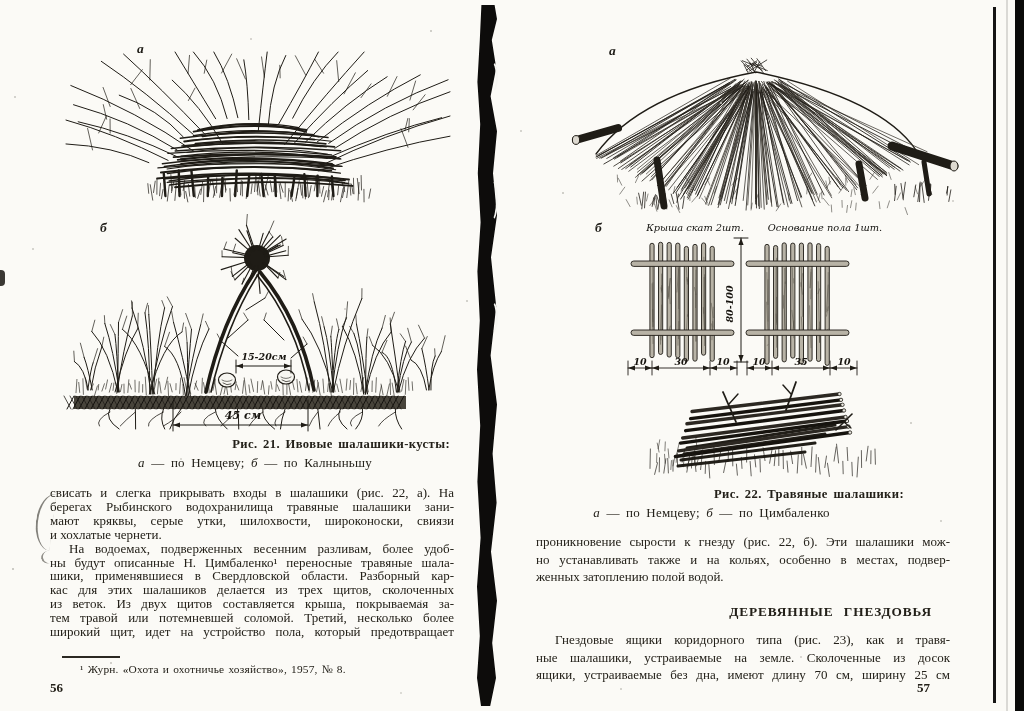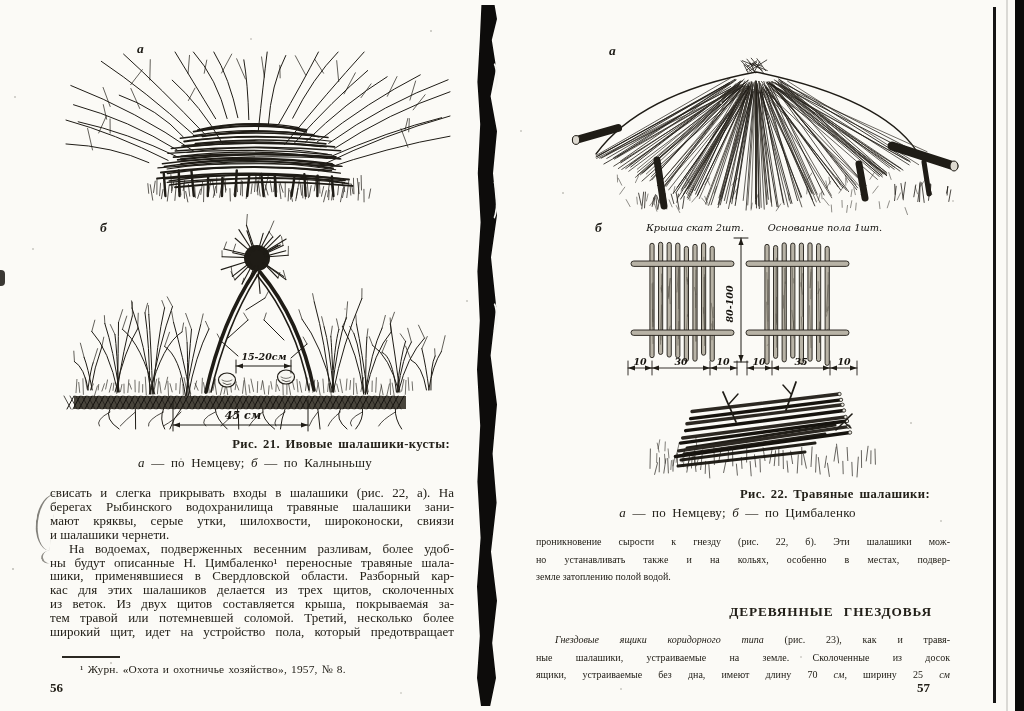--- a/index.html
+++ b/index.html
@@ -4,25 +4,25 @@
 <style>
   html,body{margin:0;padding:0;background:#e8e8e6;}
   .sheet{position:relative;width:1024px;height:711px;background:#fbfaf6;overflow:hidden;
          font-family:"Liberation Serif","DejaVu Serif",serif;color:#232019;}
   .figlabel{position:absolute;font-style:italic;font-size:13.5px;font-weight:bold;color:#1f1d18;}
   .caption{position:absolute;text-align:center;}
   .cap1{font-weight:bold;font-size:12.6px;letter-spacing:.4px;word-spacing:2px;text-align:right;}
   .cap2{font-size:13px;margin-top:3px;word-spacing:3px;letter-spacing:.2px;}
   .body-block{position:absolute;font-size:13px;}
   .lp{line-height:13.9px;}
-  .rp{line-height:17.5px;font-size:10px;}
+  .rp{line-height:17.5px;font-size:13px;}
   .tline{text-align:justify;text-align-last:justify;}
   .tline.end{text-align-last:left;}
   .ind{text-indent:19px;}
-  .it{font-style:italic;}
+  .it{}
   .heading{position:absolute;font-weight:bold;font-size:13.3px;letter-spacing:.9px;word-spacing:6px;text-align:right;}
   .footrule{position:absolute;left:62px;top:656px;width:58px;height:2px;background:#2b2822;}
   .footnote{position:absolute;left:80px;top:663px;font-size:11.4px;letter-spacing:.2px;word-spacing:1px;}
   .pagenum{position:absolute;font-size:13px;font-weight:bold;}
   svg.fig{position:absolute;overflow:visible;}
   .dim{font:italic bold 9.5px "DejaVu Serif",serif;fill:#181510;}
   .dimbig{font:italic bold 11px "DejaVu Serif",serif;fill:#181510;}
   .figtitle{font:italic 9.8px "DejaVu Serif",serif;fill:#11100d;}
   
   .gutter{position:absolute;left:477px;top:5px;width:20px;height:701px;background:#0d0c0b;
@@ -648,21 +648,21 @@
 
     <div class="caption" style="left:60px;top:437px;width:390px">
       <div class="cap1">Рис. 21. Ивовые шалашики-кусты:</div>
       <div class="cap2"><i>а</i><span> — по Немцеву; </span><i>б</i><span> — по Калныньшу</span></div>
     </div>
 
     <div class="body-block lp" style="left:50px;top:486px;width:404px">
       <div class="tline">свисать и слегка прикрывать входы в шалашики (рис. 22, а). На</div>
       <div class="tline">берегах Рыбинского водохранилища травяные шалашики зани-</div>
       <div class="tline">мают кряквы, серые утки, шилохвости, широконоски, свиязи</div>
-      <div class="tline end">и шалашики чернети.</div>
+      <div class="tline end">и хохлатые чернети.</div>
       <div class="tline ind">На водоемах, подверженных весенним разливам, более удоб-</div>
       <div class="tline">ны будут описанные Н. Цимбаленко¹ переносные травяные шала-</div>
       <div class="tline">шики, применявшиеся в Свердловской области. Разборный кар-</div>
       <div class="tline">кас для этих шалашиков делается из трех щитов, сколоченных</div>
       <div class="tline">из веток. Из двух щитов составляется крыша, покрываемая за-</div>
       <div class="tline">тем травой или потемневшей соломой. Третий, несколько более</div>
       <div class="tline">широкий щит, идет на устройство пола, который предотвращает</div>
     </div>
 
     <div class="footrule"></div>
@@ -1172,29 +1172,29 @@
           <line x1="19.070667837979272" y1="80.09239670820534" x2="17.2184549132362" y2="71.09239670820534" stroke="#1f1c16" stroke-width="0.7" stroke-linecap="round" opacity="0.8"></line>
           <line x1="25.156037132721394" y1="91.2581432950683" x2="24.52257383381948" y2="82.2581432950683" stroke="#1f1c16" stroke-width="0.7" stroke-linecap="round" opacity="0.8"></line>
           <line x1="18.144616379169747" y1="76.73870008531958" x2="19.778709430247545" y2="67.73870008531958" stroke="#1f1c16" stroke-width="0.7" stroke-linecap="round" opacity="0.8"></line>
           <line x1="56.245666223578155" y1="94.06756367487833" x2="58.7771458667703" y2="85.06756367487833" stroke="#1f1c16" stroke-width="0.7" stroke-linecap="round" opacity="0.8"></line>
           <line x1="33.00081838318147" y1="93.86445381492376" x2="34.87082862760872" y2="84.86445381492376" stroke="#1f1c16" stroke-width="0.7" stroke-linecap="round" opacity="0.8"></line>
           <line x1="56.842006175313145" y1="75.43894598120824" x2="55.93760962365195" y2="66.43894598120824" stroke="#1f1c16" stroke-width="0.7" stroke-linecap="round" opacity="0.8"></line>
           <line x1="16.59167414694093" y1="90.50766414310783" x2="16.860053734853864" y2="81.50766414310783" stroke="#1f1c16" stroke-width="0.7" stroke-linecap="round" opacity="0.8"></line>
         </g>
     </svg>
 
-    <div class="caption" style="left:545px;top:487px;width:385px">
+    <div class="caption" style="left:519px;top:487px;width:385px">
       <div class="cap1">Рис. 22. Травяные шалашики:</div>
       <div class="cap2"><i>а</i><span> — по Немцеву; </span><i>б</i><span> — по Цимбаленко</span></div>
     </div>
 
     <div class="body-block rp" style="left:536px;top:533px;width:414px">
       <div class="tline">проникновение сырости к гнезду (рис. 22, б). Эти шалашики мож-</div>
       <div class="tline">но устанавливать также и на кольях, особенно в местах, подвер-</div>
-      <div class="tline end">земле затоплению полой водой.</div>
+      <div class="tline end">женных затоплению полой водой.</div>
     </div>
 
     <div class="heading" style="left:536px;top:604px;width:396px">ДЕРЕВЯННЫЕ ГНЕЗДОВЬЯ</div>
 
     <div class="body-block rp" style="left:536px;top:631px;width:414px">
       <div class="tline ind"><span class="it">Гнездовые ящики коридорного типа</span><span> (рис. 23), как и травя-</span></div>
       <div class="tline">ные шалашики, устраиваемые на земле. Сколоченные из досок</div>
       <div class="tline"><span>ящики, устраиваемые без дна, имеют длину 70 </span><span class="it">см</span><span>, ширину 25 </span><span class="it">см</span></div>
     </div>
 

